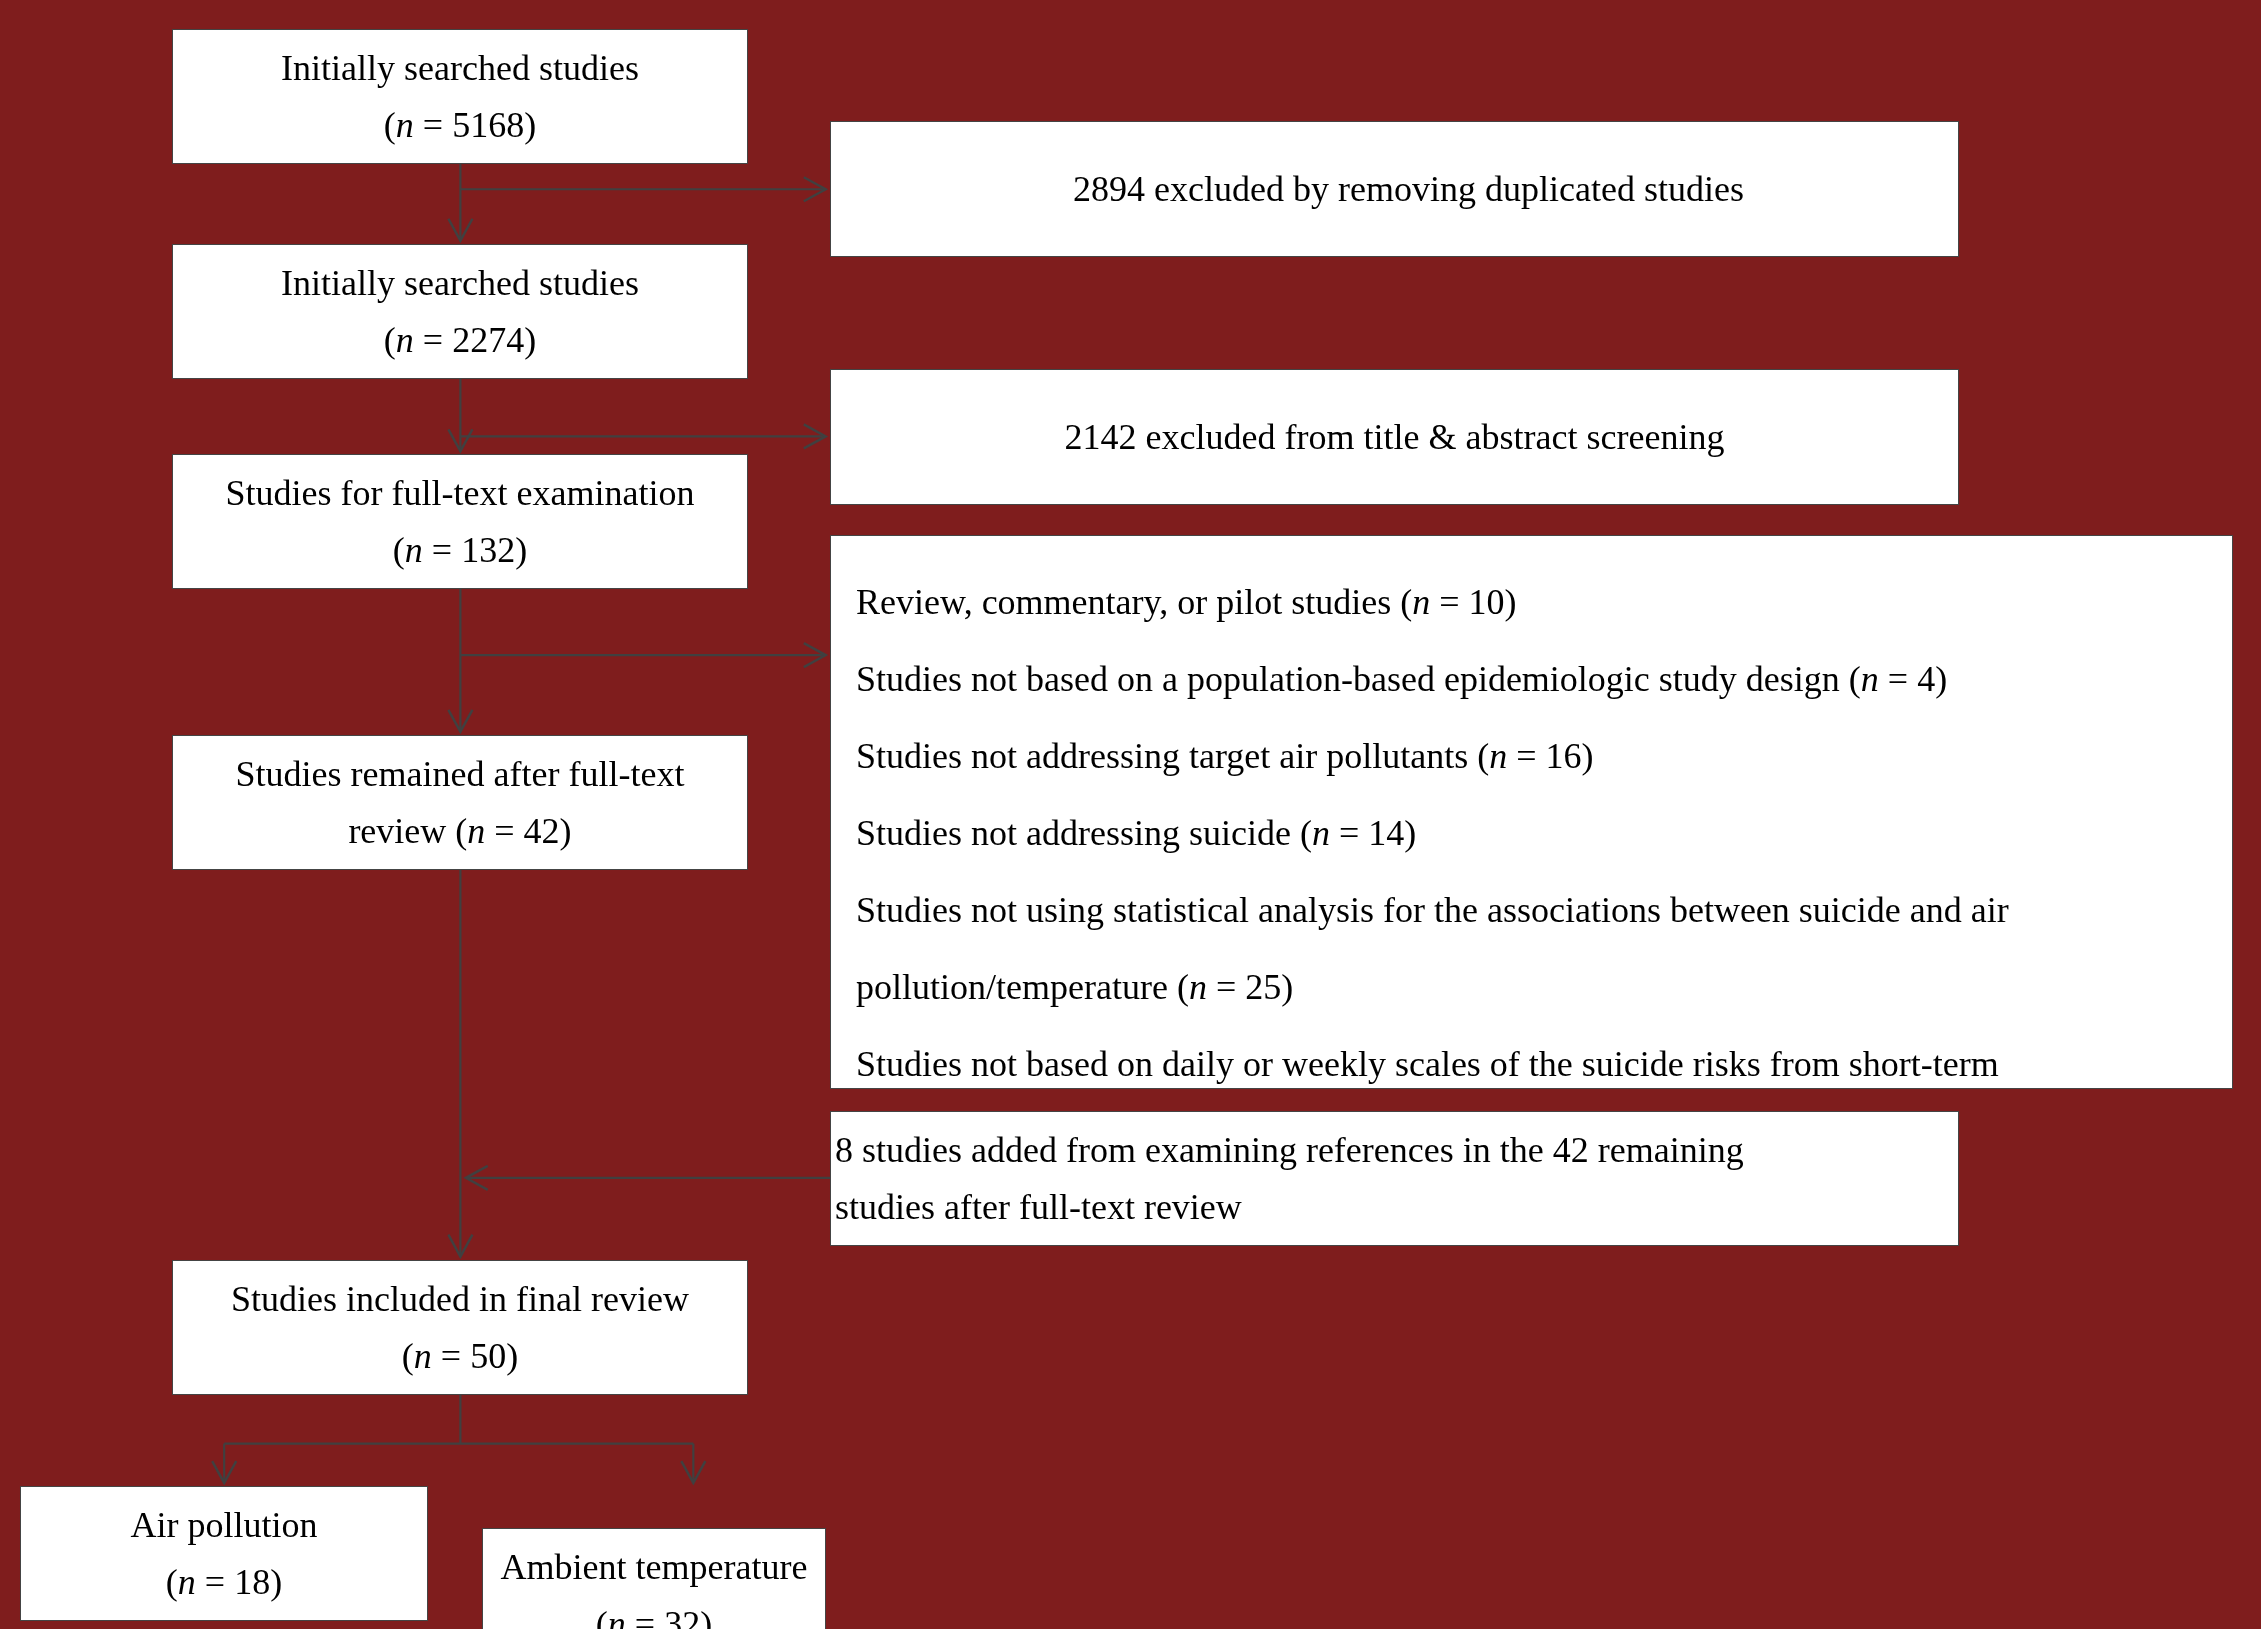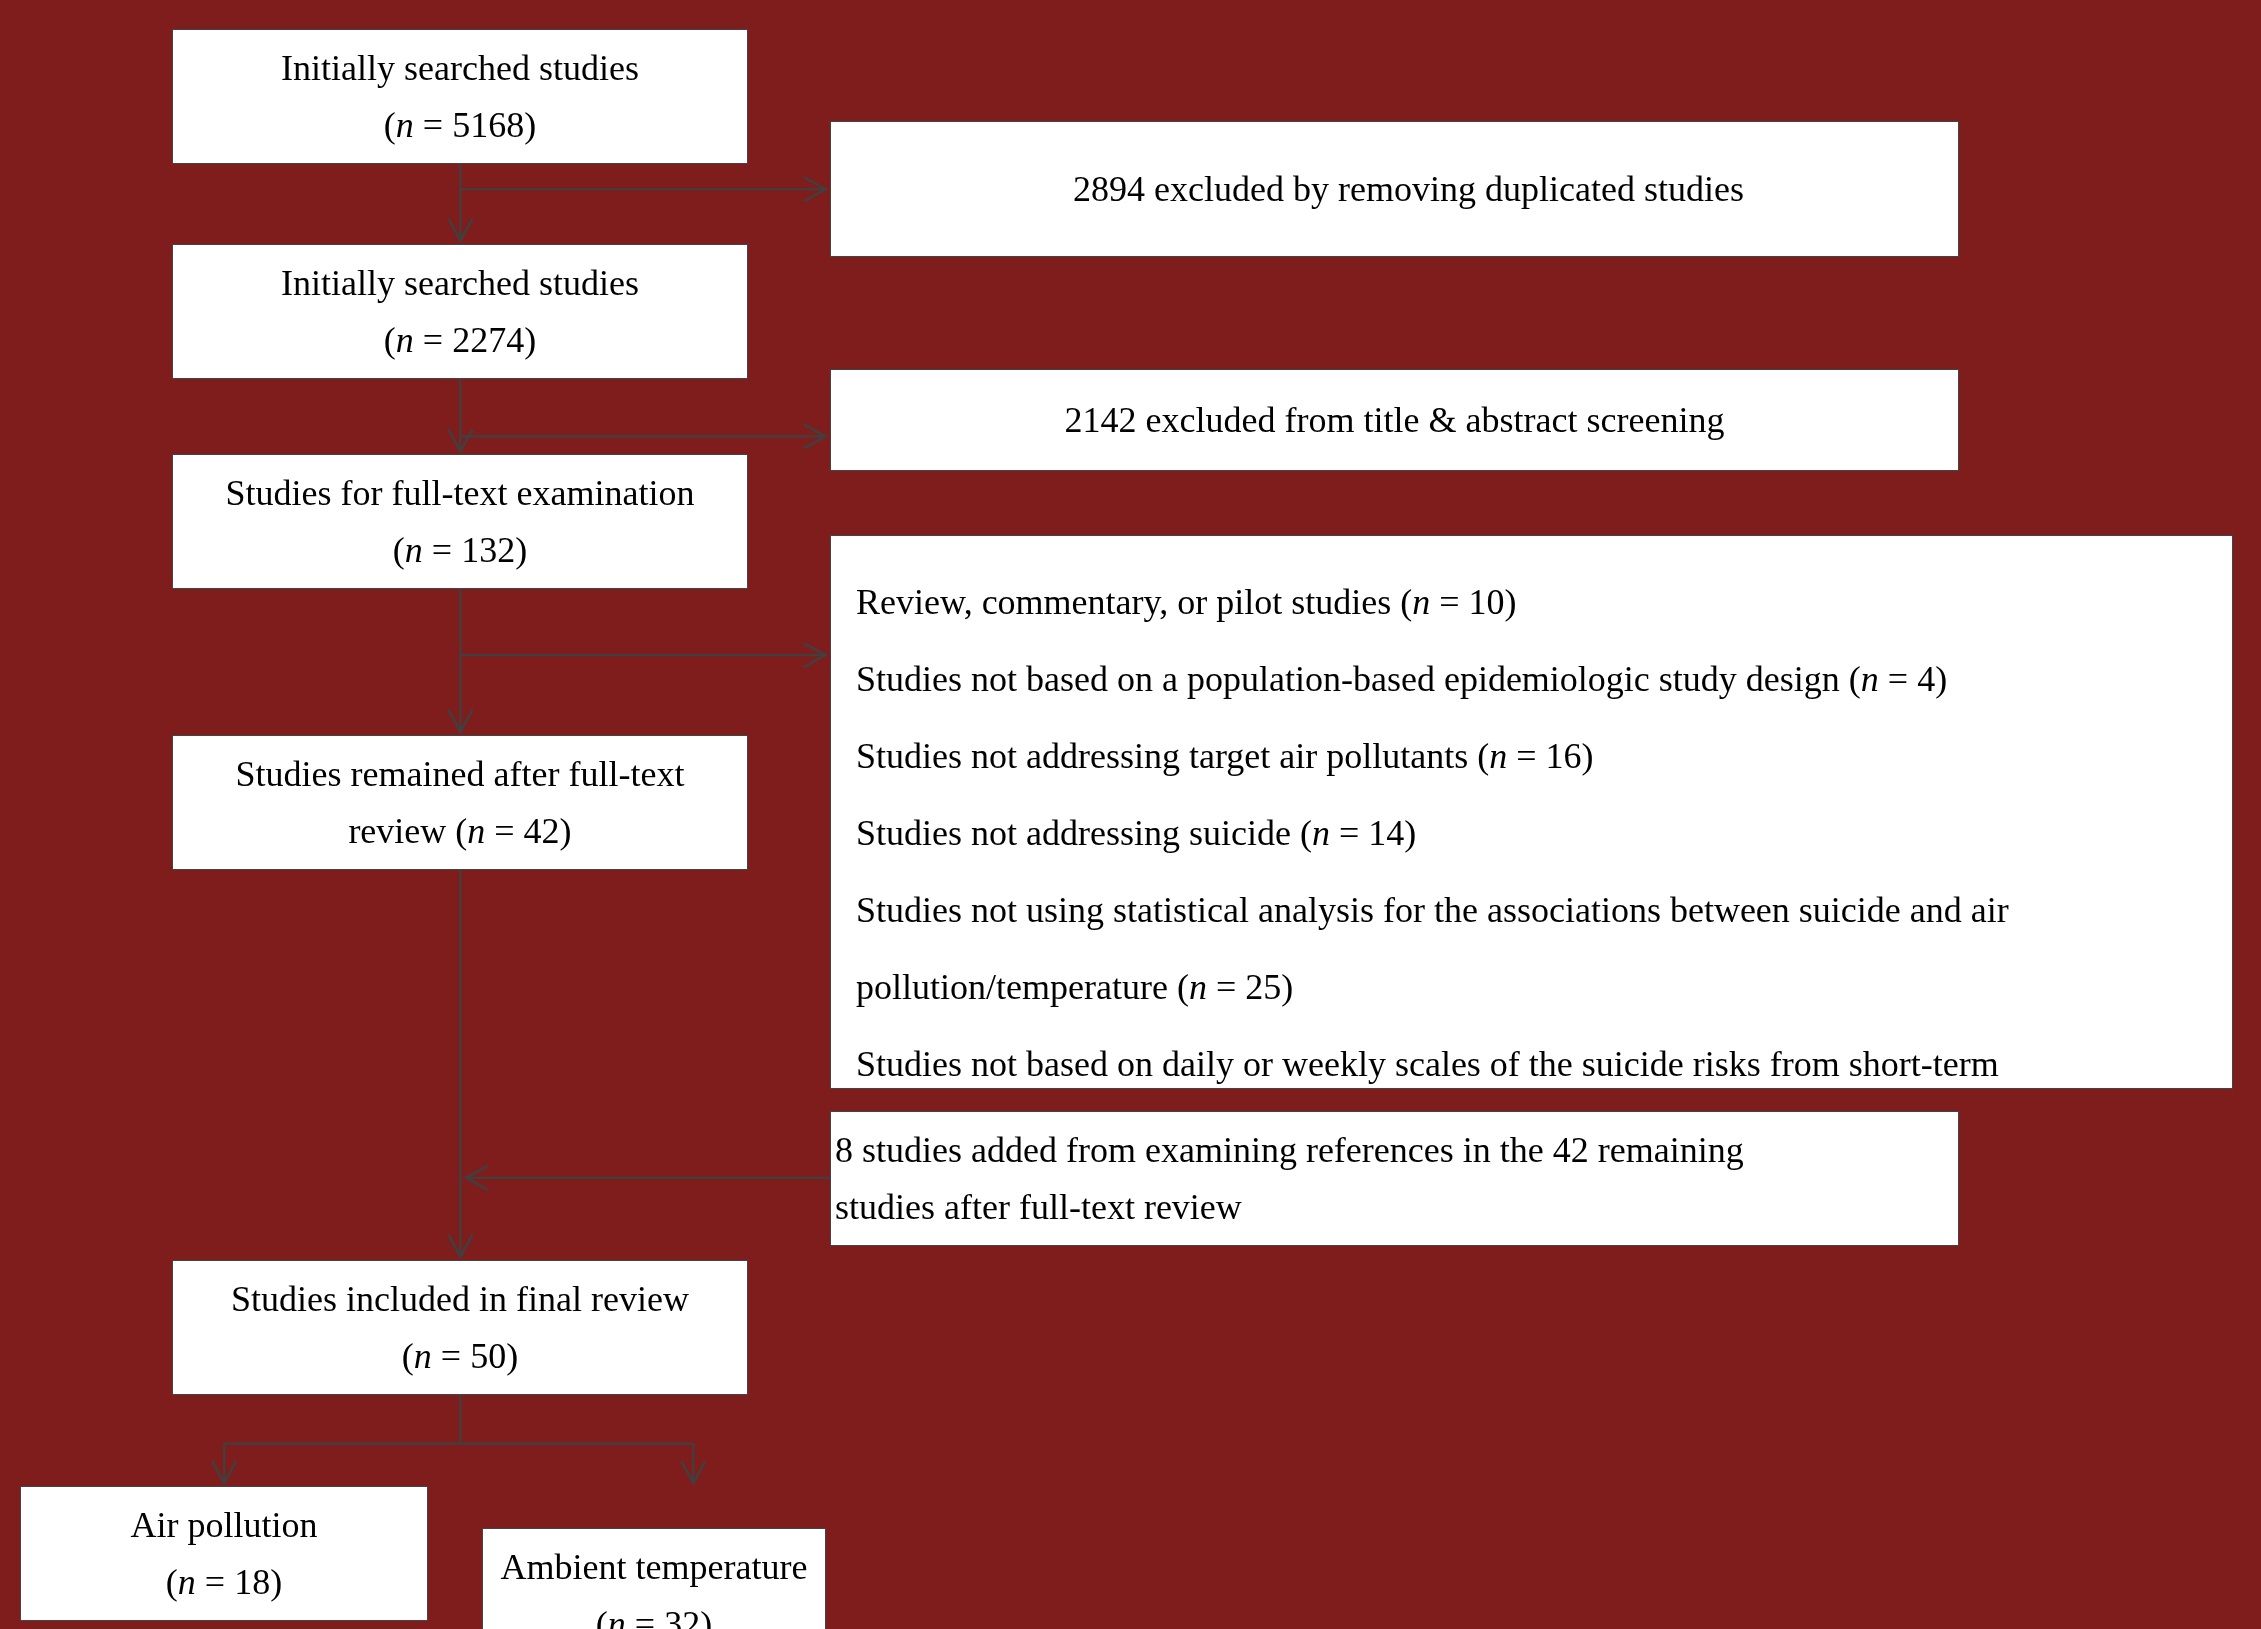--- a/index.html
+++ b/index.html
@@ -30,21 +30,21 @@
     white-space: pre;
     font-size: 36px;
     line-height: 57px;
     text-align: center;
     color: #000000;
   }
   
   #box-initial          { left: 172px;  top: 29px;   width: 576px; height: 135px; }
   #box-dedup-excluded   { left: 830px; top: 121px;  width: 1129px; height: 136px; padding-left: 28px; }
   #box-after-dedup      { left: 172px;  top: 244px;  width: 576px; height: 135px; }
-  #box-screen-excluded  { left: 830px; top: 369px;  width: 1129px; height: 102px; }
+  #box-screen-excluded  { left: 830px; top: 369px;  width: 1129px; height: 136px; }
   #box-fulltext-exam    { left: 172px;  top: 454px;  width: 576px; height: 135px; }
   #box-exclusion-list   { left: 830px; top: 535px;  width: 1403px; height: 554px;
                           align-items: flex-start; justify-content: flex-start;
                           padding: 28.4px 5.5px 0 25px; }
   #box-exclusion-list .txt { text-align: left; line-height: 77px; }
   #box-remained         { left: 172px;  top: 735px; width: 576px; height: 135px; }
   #box-refs-added       { left: 830px; top: 1111px; width: 1129px; height: 135px;
                           justify-content: flex-start; padding-left: 4px; }
   #box-refs-added .txt  { text-align: left; line-height: 57px; }
   #box-final            { left: 172px;  top: 1260px; width: 576px; height: 135px; }

